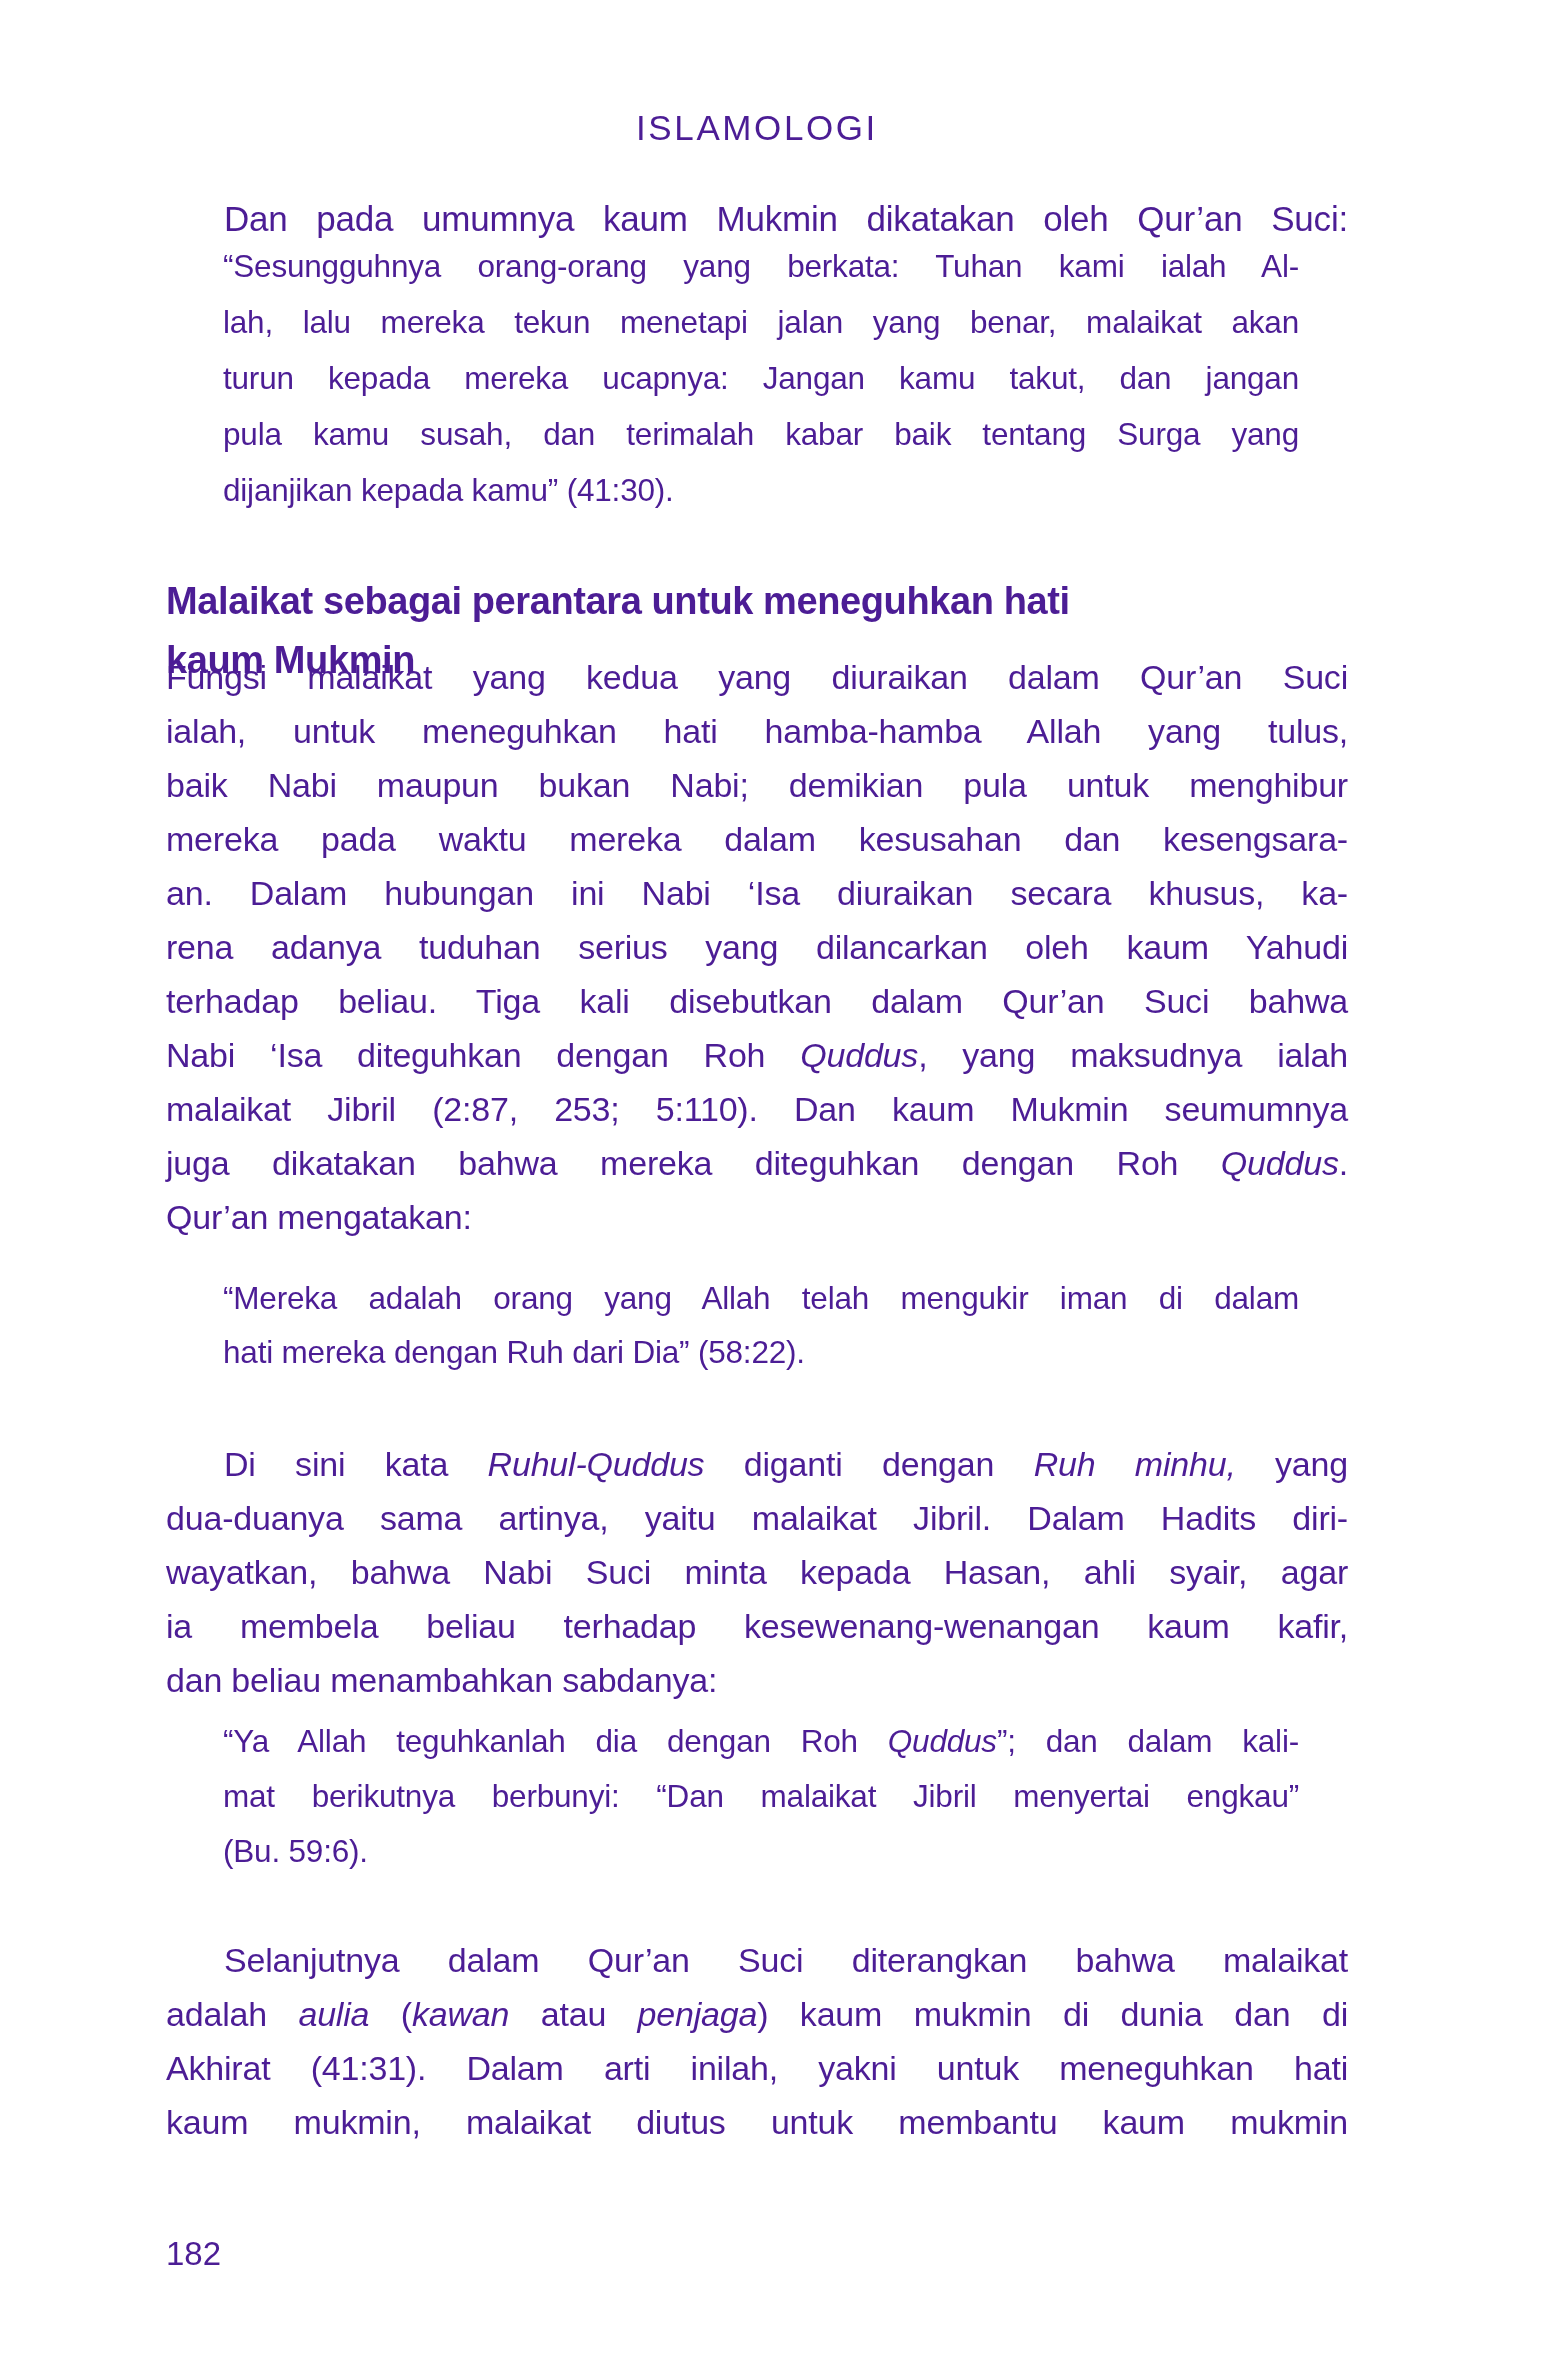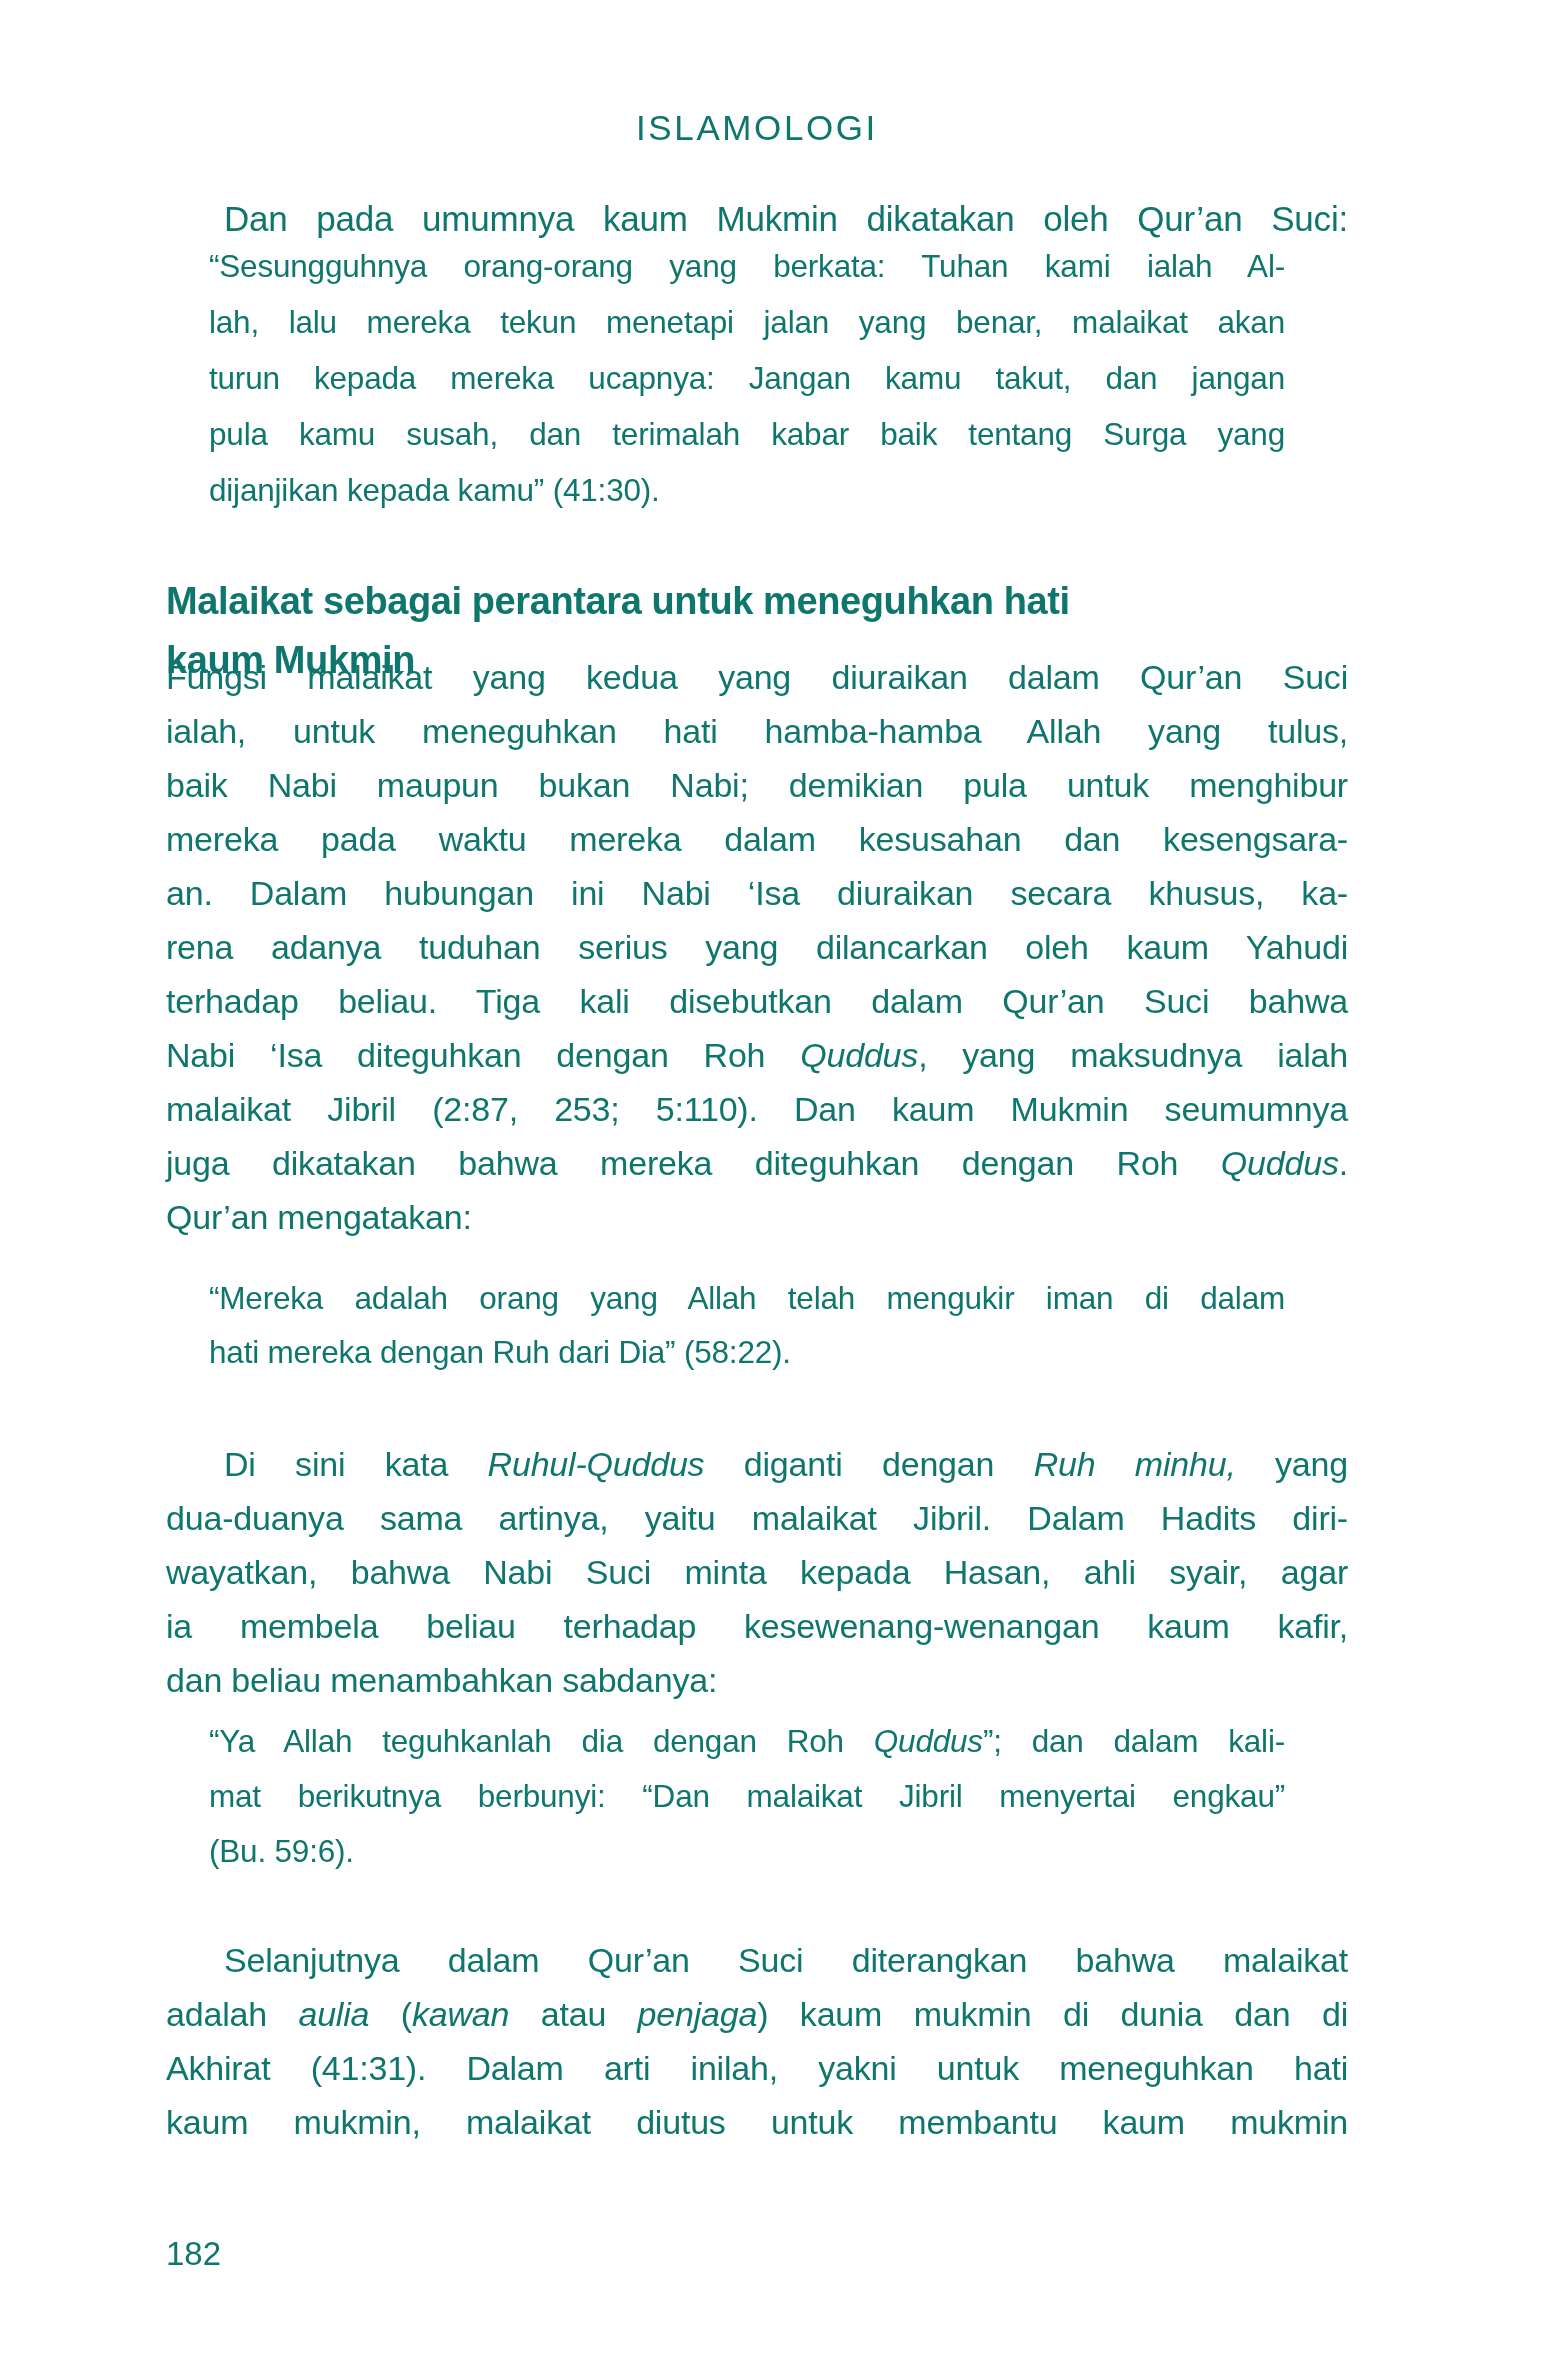--- a/index.html
+++ b/index.html
@@ -5,21 +5,21 @@
   html, body {
     margin: 0;
     padding: 0;
     background: #e8e8e8;
   }
   .page {
     position: relative;
     width: 1549px;
     height: 2377px;
     background: #ffffff;
-    color: #0f766e;
+    color: #4c1d95;
     font-family: "Liberation Sans", sans-serif;
     overflow: hidden;
   }
   .running-head {
     position: absolute;
     top: 107px;
     left: 166px;
     width: 1182px;
     text-align: center;
     font-size: 35px;
@@ -45,21 +45,21 @@
   
   .body-par {
     font-size: 34px;
     line-height: 54px;
     letter-spacing: -0.2px;
   }
   .indent1 .tline:first-child { text-indent: 58px; }
 
   
   .quote {
-    left: 209px;
+    left: 223px;
     width: 1076px;
     font-size: 31.5px;
     line-height: 54px;
     letter-spacing: -0.2px;
   }
 
   #p1 { top: 191px; font-size: 35px; line-height: 56px; }
   #q1 { top: 238px; line-height: 56px; }
   #heading {
     top: 572px;

